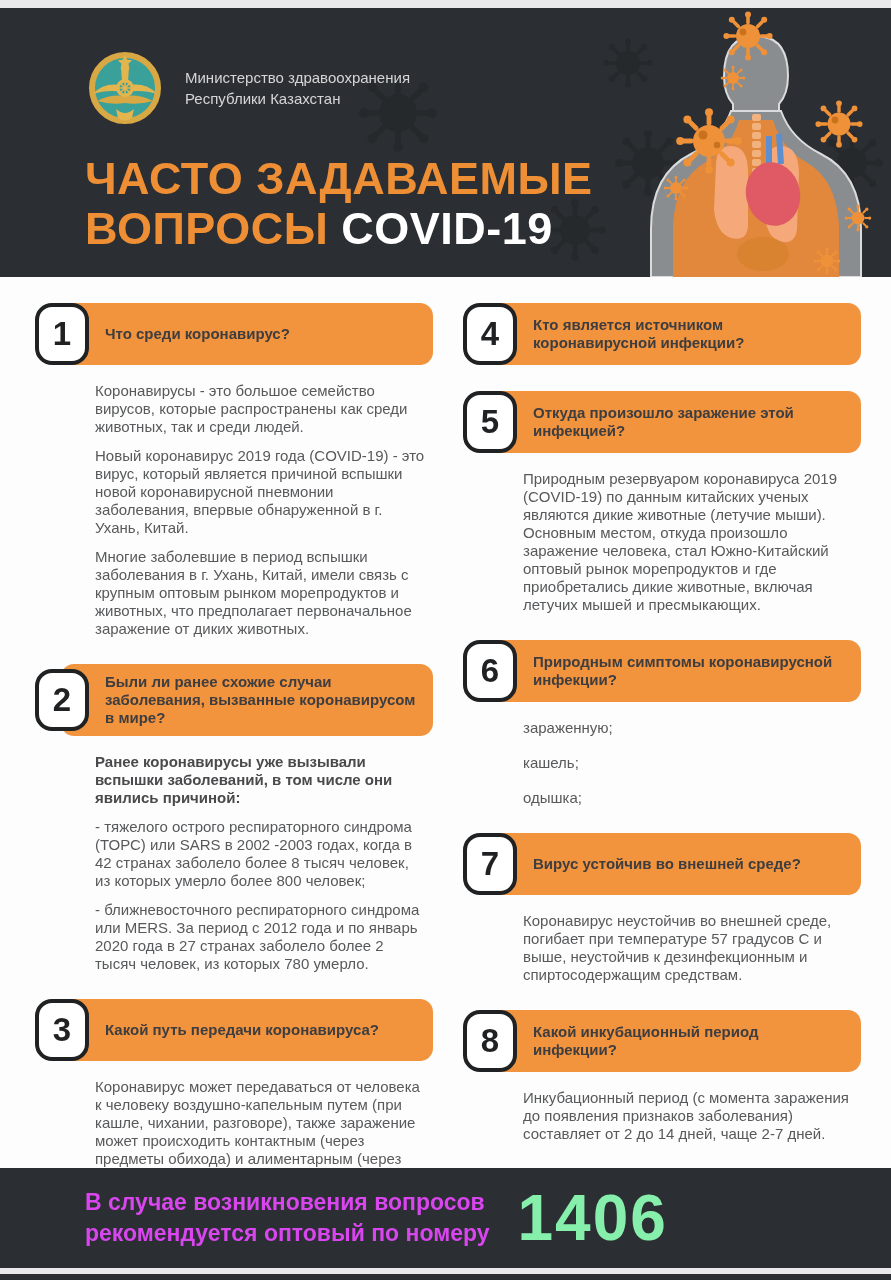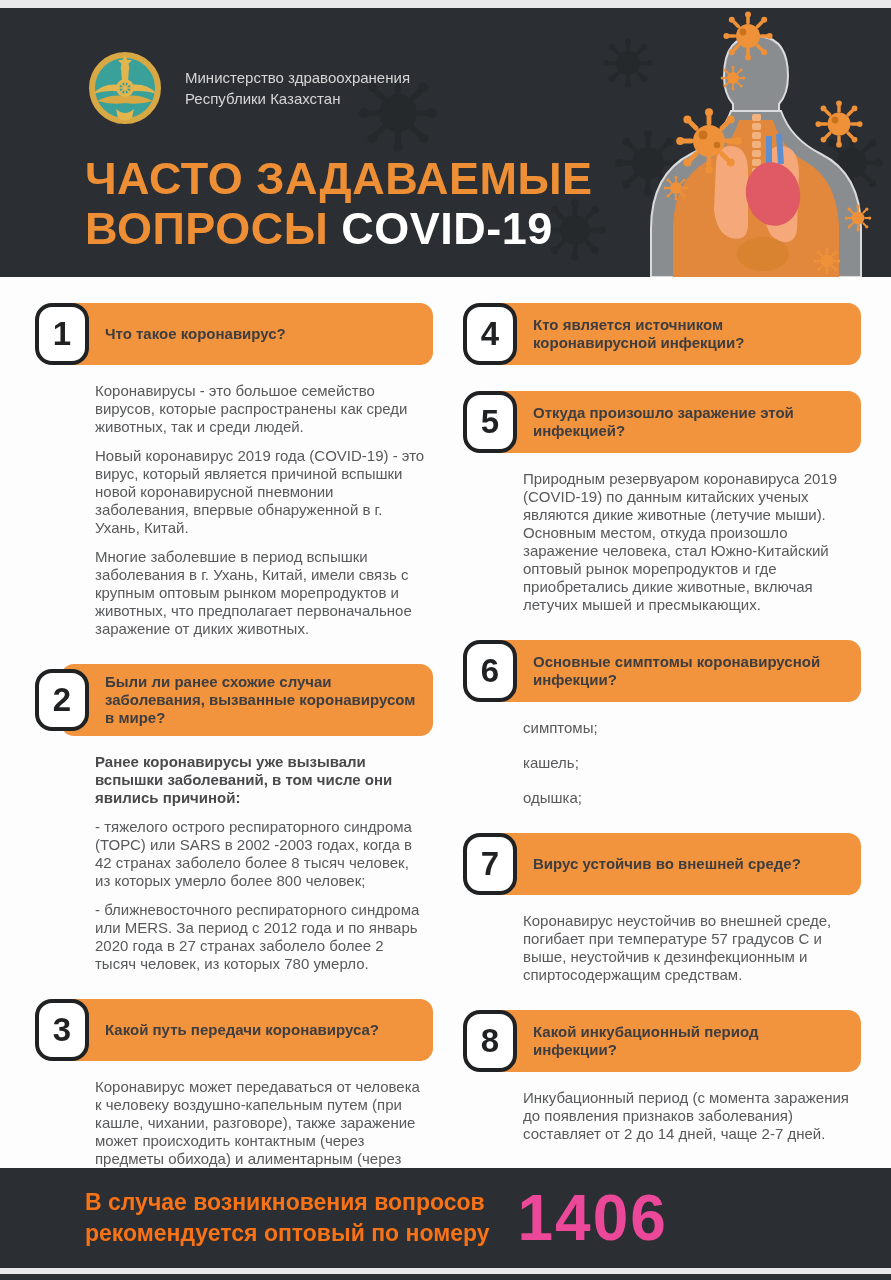--- a/index.html
+++ b/index.html
@@ -38,22 +38,22 @@
   .answer { margin-top:17px; padding-left:60px; padding-right:6px;
     color:#58595B; font-size:15px; line-height:1.2; }
   .answer p { margin:11px 0 0 0; }
   .answer p.bold { font-weight:bold; color:#4A4A4C; }
   .answer p.spaced { margin-top:17px; }
   .footer {
     position:absolute; left:0; top:1168px; width:100%; height:100px;
     background:#2B2E32; box-sizing:border-box;
     display:flex; align-items:center; padding-left:85px; gap:28px;
   }
-  .footer-text { color:#f97316; font-weight:bold; font-size:23px; line-height:1.35; }
-  .footer-number { color:#ec4899; font-weight:bold; font-size:64px; letter-spacing:2px; }
+  .footer-text { color:#d946ef; font-weight:bold; font-size:23px; line-height:1.35; }
+  .footer-number { color:#86efac; font-weight:bold; font-size:64px; letter-spacing:2px; }
   .bottom-light { position:absolute; left:0; top:1268px; width:100%; height:6px; background:#E9E9EB; }
   .bottom-dark { position:absolute; left:0; top:1274px; width:100%; height:6px; background:#2B2E32; }
 </style>
 </head>
 <body>
 
 <div class="poster">
 
   <div class="top-strip"></div>
 
@@ -160,21 +160,21 @@
     </div>
   </div>
 
   <div class="main">
 
     <div class="col">
 
       <div class="qa">
         <div class="qa-head">
           <div class="badge">1</div>
-          <div class="banner">Что такое коронавирус?</div>
+          <div class="banner">Что среди коронавирус?</div>
         </div>
         <div class="answer">
           <p>Коронавирусы - это большое семейство вирусов, которые распространены как среди животных, так и среди людей.</p>
           <p>Новый коронавирус 2019 года (COVID-19) - это вирус, который является причиной вспышки новой коронавирусной пневмонии заболевания, впервые обнаруженной в г. Ухань, Китай.</p>
           <p>Многие заболевшие в период вспышки заболевания в г. Ухань, Китай, имели связь с крупным оптовым рынком морепродуктов и животных, что предполагает первоначальное заражение от диких животных.</p>
         </div>
       </div>
 
       <div class="qa">
         <div class="qa-head">
@@ -215,24 +215,24 @@
           <div class="banner">Откуда произошло заражение этой инфекцией?</div>
         </div>
         <div class="answer">
           <p>Природным резервуаром коронавируса 2019 (COVID-19) по данным китайских ученых являются дикие животные (летучие мыши). Основным местом, откуда произошло заражение человека, стал Южно-Китайский оптовый рынок морепродуктов и где приобретались дикие животные, включая летучих мышей и пресмыкающих.</p>
         </div>
       </div>
 
       <div class="qa">
         <div class="qa-head">
           <div class="badge">6</div>
-          <div class="banner">Основные симптомы коронавирусной инфекции?</div>
-        </div>
-        <div class="answer">
-          <p class="spaced">симптомы;</p>
+          <div class="banner">Природным симптомы коронавирусной инфекции?</div>
+        </div>
+        <div class="answer">
+          <p class="spaced">зараженную;</p>
           <p class="spaced">кашель;</p>
           <p class="spaced">одышка;</p>
         </div>
       </div>
 
       <div class="qa">
         <div class="qa-head">
           <div class="badge">7</div>
           <div class="banner">Вирус устойчив во внешней среде?</div>
         </div>

